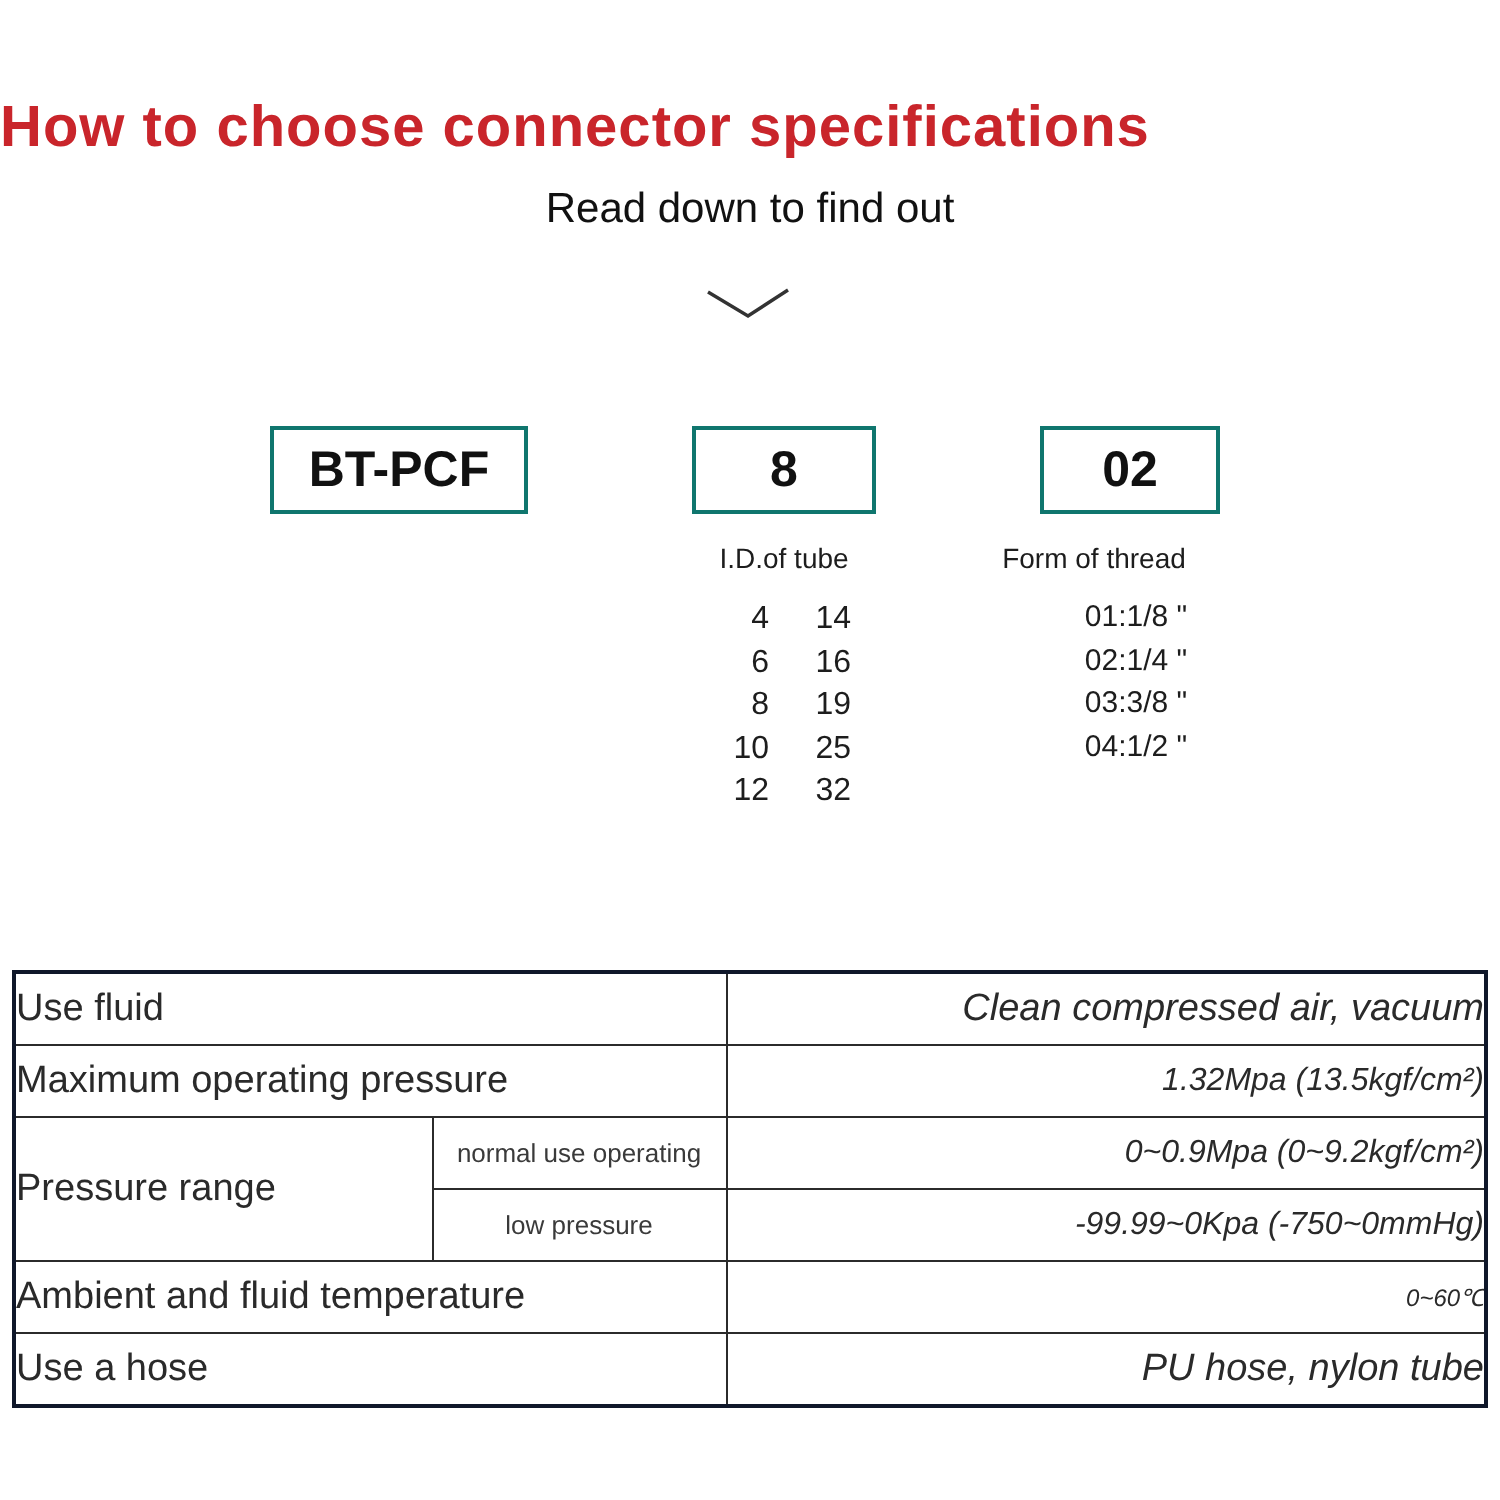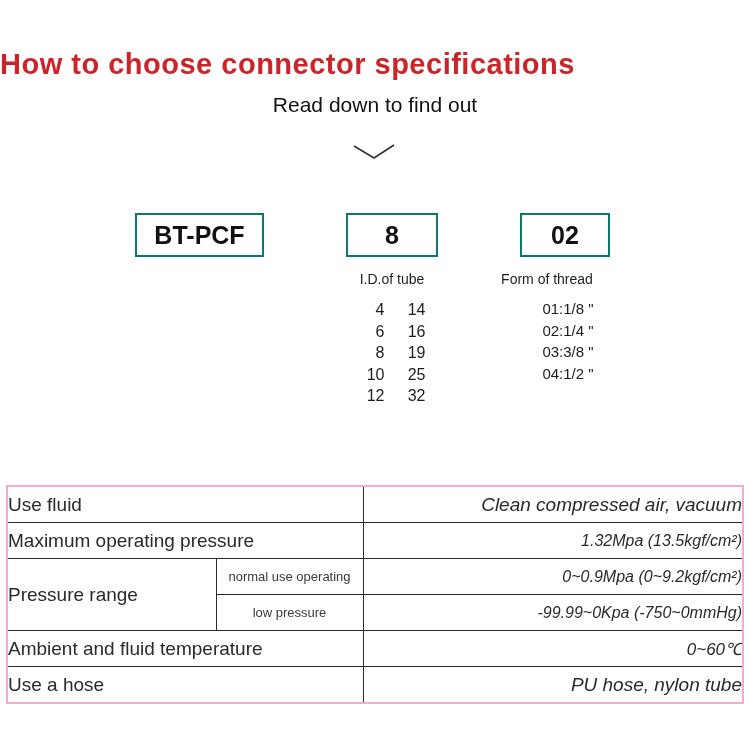--- a/index.html
+++ b/index.html
@@ -62,21 +62,21 @@
 
   .thread-list { top: 298px; left: 493px; width: 150px; text-align: center; }
   .thread-item { font-size: 15px; line-height: 21.7px; color: #1d1d1d; }
 
   
   .spec-table-wrap { left: 6px; top: 485px; width: 738px; }
   table.spec {
     width: 738px;
     border-collapse: collapse;
     table-layout: fixed;
-    border: 2px solid #f9a8d4;
+    border: 2px solid #0f172a;
   }
   table.spec td {
     border: 1px solid #2b2b2b;
     height: 35px;
     padding: 0;
     background: #ffffff;
     overflow: hidden;
     white-space: nowrap;
   }
   td.beige { background: #f4ebdb; }
@@ -84,21 +84,21 @@
     font-size: 19px; color: #2a2a2a;
     padding-left: 29px;
   }
   td.sublabel {
     font-size: 13px; color: #3a3a3a;
     text-align: center;
   }
   td.rowvalue { text-align: right; color: #2a2a2a; font-style: italic; }
   td.val-lg { font-size: 19px; }
   td.val-md { font-size: 16px; }
-  td.val-sm { font-size: 17px; }
+  td.val-sm { font-size: 12px; }
 </style>
 </head>
 <body>
 
 <div class="abs page-title">How to choose connector specifications</div>
 <div class="abs page-subtitle">Read down to find out</div>
 <div class="abs chevron">
   <svg width="42" height="18" viewBox="0 0 42 18">
     <polyline points="1,3 21,15 41,2" fill="none" stroke="#333333" stroke-width="1.7"></polyline>
   </svg>

